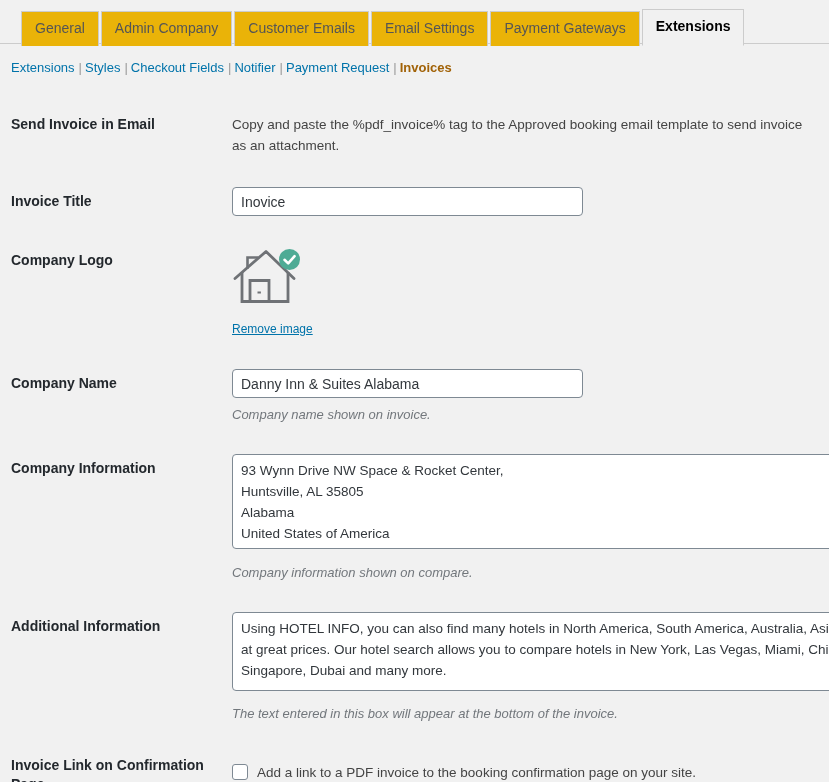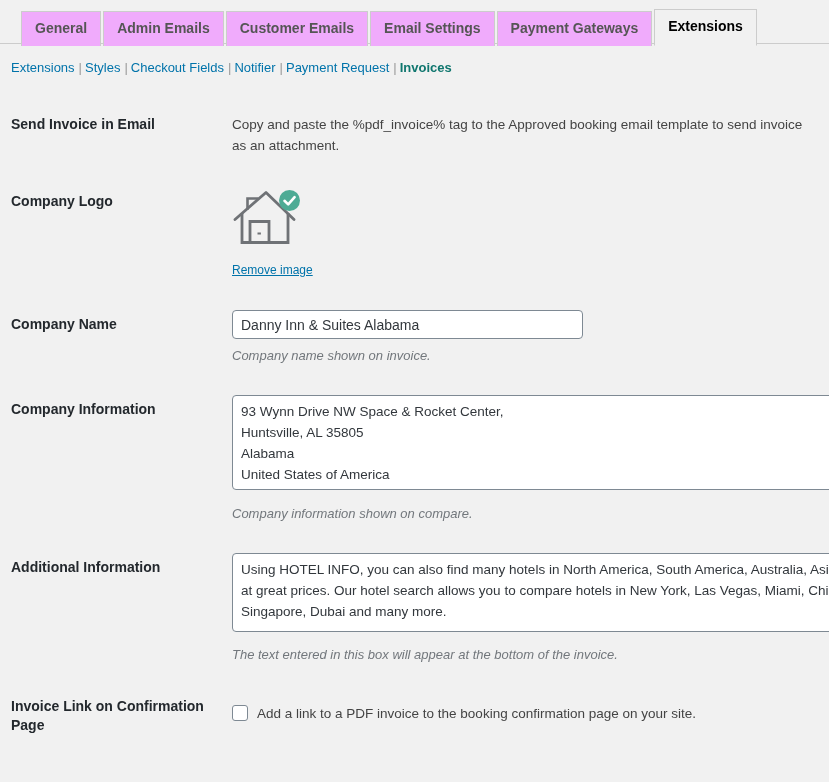--- a/index.html
+++ b/index.html
@@ -27,22 +27,22 @@
     line-height: 1;
     white-space: nowrap;
   }
   .nav-tab {
     display: inline-block;
     box-sizing: border-box;
     margin: 0 2px -1px 0;
     padding: 8px 13px 9px 13px;
     font-size: 14px;
     line-height: 1.2;
-    font-weight: bold;
-    background: #f0abfc;
+    font-weight: normal;
+    background: #eab308;
     color: #555;
     border: 1px solid #ccc;
     border-bottom: none;
     text-decoration: none;
     vertical-align: bottom;
   }
   .nav-tab-active {
     background: #f1f1f1;
     color: #000;
     font-weight: bold;
@@ -56,21 +56,21 @@
     padding: 15px 0 0 11px;
     font-size: 13px;
     line-height: 1.4;
     color: #555;
   }
   .subsubsub a {
     color: #0073aa;
     text-decoration: none;
   }
   .subsubsub .current {
-    color: #0f766e;
+    color: #a16207;
     font-weight: bold;
     text-decoration: none;
   }
   .subsubsub .sep {
     color: #999;
     padding: 0 3px 0 4px;
   }
 
   
   .form-table {
@@ -196,37 +196,43 @@
     color: #444;
     line-height: 1.45;
   }
   .row-confirm th { padding-top: 18px; }
   .row-confirm td { padding-top: 18px; }
 </style>
 </head>
 <body>
 
 <div class="nav-tab-wrapper">
-  <a class="nav-tab" href="#">General</a><a class="nav-tab" href="#">Admin Emails</a><a class="nav-tab" href="#">Customer Emails</a><a class="nav-tab" href="#">Email Settings</a><a class="nav-tab" href="#">Payment Gateways</a><a class="nav-tab nav-tab-active" href="#">Extensions</a>
+  <a class="nav-tab" href="#">General</a><a class="nav-tab" href="#">Admin Company</a><a class="nav-tab" href="#">Customer Emails</a><a class="nav-tab" href="#">Email Settings</a><a class="nav-tab" href="#">Payment Gateways</a><a class="nav-tab nav-tab-active" href="#">Extensions</a>
 </div>
 
 <div class="subsubsub">
   <a href="#">Extensions</a><span class="sep">|</span><a href="#">Styles</a><span class="sep">|</span><a href="#">Checkout Fields</a><span class="sep">|</span><a href="#">Notifier</a><span class="sep">|</span><a href="#">Payment Request</a><span class="sep">|</span><span class="current">Invoices</span>
 </div>
 
 <table class="form-table">
   <tbody>
 
     <tr class="row-send-invoice">
       <th>Send Invoice in Email</th>
       <td>
         <p class="desc-inline">Copy and paste the %pdf_invoice% tag to the Approved booking email template to send invoice as an attachment.</p>
       </td>
     </tr>
 
+    <tr>
+      <th>Invoice Title</th>
+      <td>
+        <input type="text" class="regular-text" value="Inovice" style="">
+      </td>
+    </tr>
 
     <tr>
       <th>Company Logo</th>
       <td>
         <div class="logo-block">
           <svg class="logo-icon" viewBox="0 0 72 62">
 
             <polyline points="15.5,19.5 15.5,9.5 25,9.5" fill="none" stroke="#6f7276" stroke-width="2.6" stroke-linecap="square"></polyline>
 
             <polyline points="3,30.5 34,3.5 62,30.5" fill="none" stroke="#6f7276" stroke-width="2.8" stroke-linecap="round" stroke-linejoin="round"></polyline>

